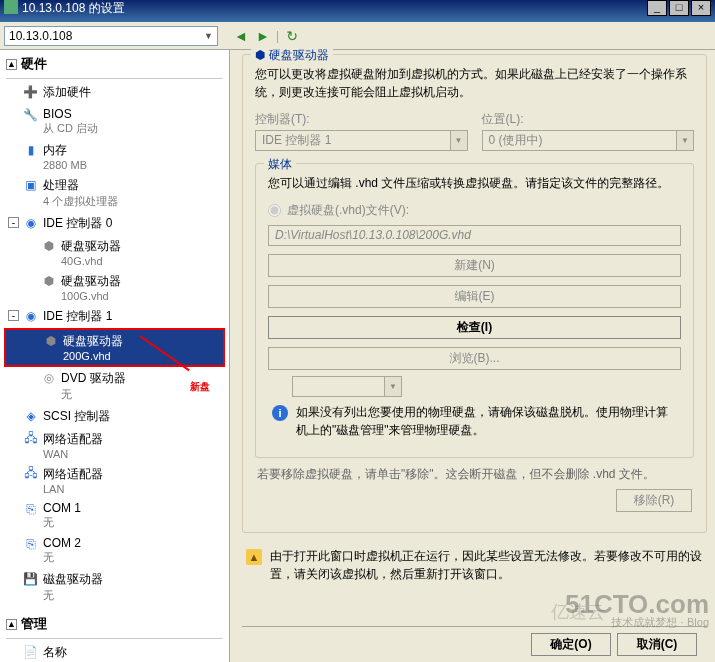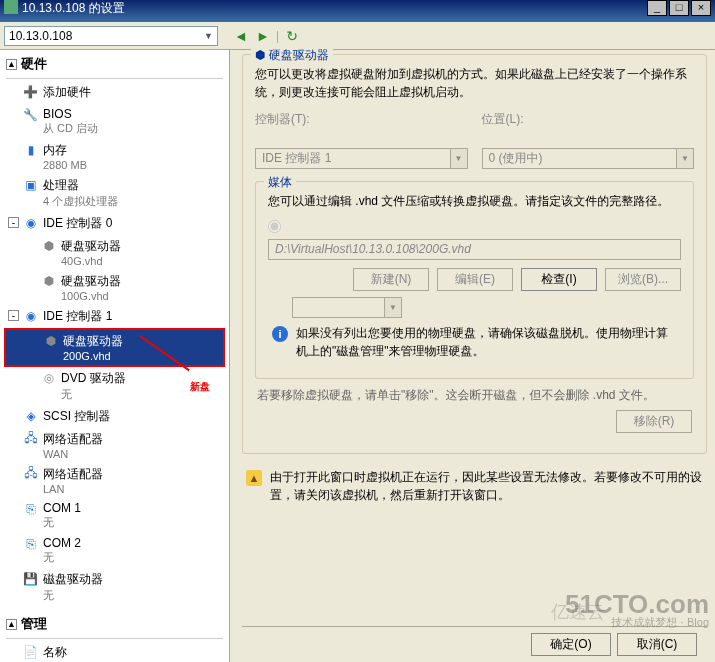--- a/index.html
+++ b/index.html
@@ -87,43 +87,43 @@
   border:1px solid #d0c8b0; border-radius:3px; padding:10px 12px 12px 12px;
   margin-bottom:8px; position:relative;
 }
 .group-title {
   position:absolute; top:-8px; left:8px; background:#ece9d8; padding:0 4px;
   color:#003399; font-size:12px;
 }
 .desc { color:#000; margin-bottom:10px; line-height:1.5; }
 .row { display:flex; gap:14px; margin-bottom:4px; }
 .col { flex:1; display:flex; flex-direction:column; }
-.field-label { color:#888; margin-bottom:20px; }
+.field-label { color:#888; margin-bottom:2px; }
 .disabled-select {
   height:21px; border:1px solid #aca899; background:#ece9d8; color:#888;
   display:flex; align-items:center; padding:0 6px; position:relative;
 }
 .disabled-select .dd {
   position:absolute; right:0; top:0; width:17px; height:19px;
   background:#e4e0d0; border-left:1px solid #aca899;
   display:flex; align-items:center; justify-content:center; font-size:8px; color:#888;
 }
 .radio-row { display:flex; align-items:center; gap:6px; margin:8px 0 6px 0; color:#888; }
 .radio-row input { margin:0; }
 .path-field {
   height:21px; border:1px solid #aca899; background:#ece9d8; color:#888;
   padding:2px 6px; margin-bottom:8px;font-style:italic;
 }
-.btn-row { display:flex; justify-content:flex-end; gap:8px; margin-bottom:6px; }
+.btn-row { display:flex; justify-content:flex-end; gap:8px; margin-bottom:6px;flex-direction:column; }
 .btn {
   height:23px; min-width:76px; padding:0 10px; border:1px solid #aca899;
   background:#ece9d8; color:#888; display:inline-flex; align-items:center;
   justify-content:center; font-size:12px;
 }
-.btn.enabled { color:#000; border-color:#888; }
+.btn.enabled { color:#000; border-color:#888;font-weight:bold; }
 .small-select { width:110px; margin-left:24px; }
 .info-row { display:flex; gap:8px; align-items:flex-start; margin:6px 4px; line-height:1.5; }
 .info-icon {
   width:16px; height:16px; border-radius:50%; flex-shrink:0;
   display:flex; align-items:center; justify-content:center;
   font-size:11px; font-weight:bold; color:#fff; margin-top:2px;
 }
 .info-icon.i { background:#2a6dd4; }
 .info-icon.w { background:#f7c948; color:#7a4f00; border-radius:2px; }
 .note { color:#666; margin:6px 2px; }
@@ -357,20 +357,21 @@
           </div>
         </div>
       </div>
 
       <div class="group" style="margin-top:12px">
         <div class="group-title">媒体</div>
         <div class="desc">您可以通过编辑 .vhd 文件压缩或转换虚拟硬盘。请指定该文件的完整路径。</div>
 
         <div class="radio-row">
           <input type="radio" checked="" disabled="" style="">
+          <span>虚拟硬盘(.vhd)文件(V):</span>
         </div>
         <div class="path-field">D:\VirtualHost\10.13.0.108\200G.vhd</div>
         <div class="btn-row">
           <span class="btn">新建(N)</span>
           <span class="btn">编辑(E)</span>
           <span class="btn enabled">检查(I)</span>
           <span class="btn">浏览(B)...</span>
         </div>
 
         <div class="disabled-select small-select">

